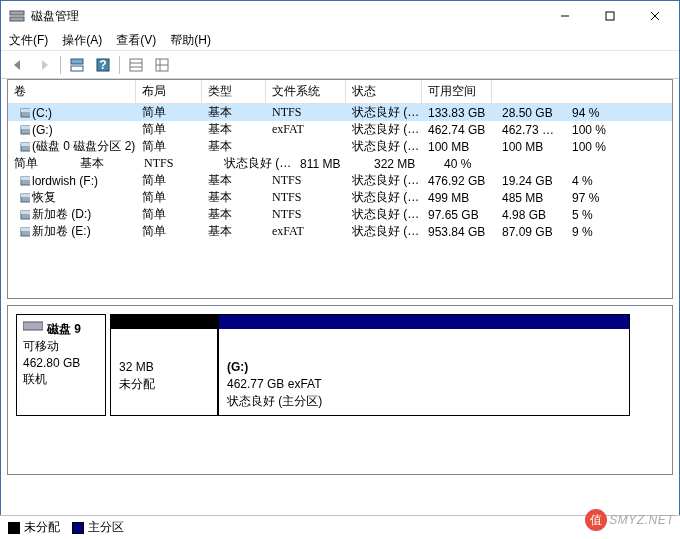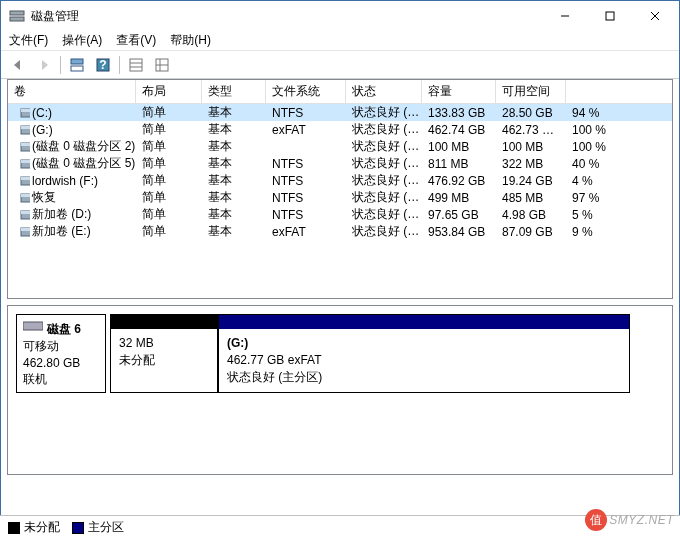--- a/index.html
+++ b/index.html
@@ -13,32 +13,32 @@
   .menubar { height:20px; padding:0 8px; display:flex; gap:14px; align-items:center; border-bottom:1px solid #e5e5e5;}
   .menubar span { font-size:12px; }
   .toolbar { height:28px; display:flex; align-items:center; padding:0 4px; gap:0; border-bottom:1px solid #d0d0d0; background:#fff;}
   .tbtn { width:24px; height:22px; display:flex; align-items:center; justify-content:center; margin:0 1px;}
   .tsep { width:1px; height:18px; background:#c0c0c0; margin:0 3px;}
   .content { flex:1; display:flex; flex-direction:column; padding:0 6px 6px 6px; overflow:hidden;}
   .pane { border:1px solid #828790; background:#fff; }
   .top-pane { flex:0 0 auto; height:220px; display:flex; flex-direction:column; }
   .headers { display:flex; background:#fff; border-bottom:1px solid #e0e0e0;}
   .headers div { border-right:1px solid #e0e0e0; padding:3px 6px; font-size:12px; color:#000; background:#fff; overflow:hidden; white-space:nowrap;}
-  .col-vol {width:128px;} .col-layout{width:66px;} .col-type{width:64px;} .col-fs{width:80px;} .col-status{width:76px;} .col-cap{width:74px;} .col-free{width:70px;} .col-pct{width:100px;}
+  .col-vol {width:128px;} .col-layout{width:66px;} .col-type{width:64px;} .col-fs{width:80px;font-family:Liberation Serif, serif;} .col-status{width:76px;} .col-cap{width:74px;} .col-free{width:70px;} .col-pct{width:100px;}
   .rows { flex:1; overflow:auto; }
   .row { display:flex; height:17px; align-items:center;}
   .row.selected { background:#cce8ff; }
   .row span { padding:0 6px; overflow:hidden; white-space:nowrap; text-overflow:clip; font-size:12px;}
   .row .vicon { width:16px; height:12px; display:inline-block; margin-right:2px; vertical-align:middle; }
   .bottom-pane { margin-top:6px; height:170px; position:relative;}
   .diskrow { display:flex; padding:8px;}
   .diskinfo { width:90px; border:1px solid #000; padding:4px 6px; font-size:12px; line-height:1.4;}
   .diskinfo .dicon { display:inline-block; width:20px; height:14px; margin-right:4px; }
   .diskmap { display:flex; margin-left:4px; }
-  .part { border:1px solid #000; display:flex; flex-direction:column; }
+  .part { border:1px solid #000; display:flex; flex-direction:column;gap:24px; }
   .part .bar { height:14px; }
   .part .body { padding:6px 8px; font-size:12px; line-height:1.4; flex:1;}
   .legend { position:absolute; bottom:0; left:0; right:0; height:24px; border-top:1px solid #c0c0c0; display:flex; align-items:center; padding:0 8px; gap:4px; font-size:12px; background:#fff;}
   .lg-swatch { width:12px; height:12px; display:inline-block; border:1px solid #000;}
   .watermark { position:absolute; right:6px; bottom:8px; font-size:12px; color:#aaa; font-style:italic; letter-spacing:0.5px; display:flex; align-items:center; gap:2px;}
   .watermark .badge { width:22px; height:22px; border-radius:50%; background:#e74c3c; color:#fff; display:inline-flex; align-items:center; justify-content:center; font-style:normal; font-size:12px;}
 </style>
 </head>
 <body>
 
@@ -122,21 +122,20 @@
 
   <div class="content">
 
     <div class="pane top-pane">
       <div class="headers">
         <div class="col-vol">卷</div>
         <div class="col-layout">布局</div>
         <div class="col-type">类型</div>
         <div class="col-fs">文件系统</div>
         <div class="col-status">状态</div>
-        <div class="col-cap">容量</div>
         <div class="col-free">可用空间</div>
       </div>
       <div class="rows" id="volume-rows">
           <div class="row selected">
             <span class="col-vol"><span class="vicon"><svg width="16" height="12">
                   <rect x="1" y="2" width="14" height="8" fill="#9ab" stroke="#567"></rect>
                   <rect x="1" y="2" width="14" height="3" fill="#cde"></rect>
                 </svg></span>(C:)</span>
             <span class="col-layout">简单</span>
             <span class="col-type">基本</span>
@@ -166,24 +165,20 @@
                 </svg></span>(磁盘 0 磁盘分区 2)</span>
             <span class="col-layout">简单</span>
             <span class="col-type">基本</span>
             <span class="col-fs"></span>
             <span class="col-status">状态良好 (…</span>
             <span class="col-cap">100 MB</span>
             <span class="col-free">100 MB</span>
             <span class="col-pct">100 %</span>
           </div>
           <div class="row">
-            <span class="col-vol"><span class="vicon"><svg width="16" height="12">
-                  <rect x="1" y="2" width="14" height="8" fill="#9ab" stroke="#567"></rect>
-                  <rect x="1" y="2" width="14" height="3" fill="#cde"></rect>
-                </svg></span>(磁盘 0 磁盘分区 5)</span>
             <span class="col-layout">简单</span>
             <span class="col-type">基本</span>
             <span class="col-fs">NTFS</span>
             <span class="col-status">状态良好 (…</span>
             <span class="col-cap">811 MB</span>
             <span class="col-free">322 MB</span>
             <span class="col-pct">40 %</span>
           </div>
           <div class="row">
             <span class="col-vol"><span class="vicon"><svg width="16" height="12">
@@ -238,21 +233,21 @@
             <span class="col-pct">9 %</span>
           </div>
         </div>
     </div>
 
     <div class="pane bottom-pane">
       <div class="diskrow">
         <div class="diskinfo">
           <div><span class="dicon"><svg width="20" height="14">
                   <rect x="0" y="3" width="20" height="8" fill="#aab" stroke="#556"></rect>
-                </svg></span><b>磁盘 6</b></div>
+                </svg></span><b>磁盘 9</b></div>
           <div>可移动</div>
           <div>462.80 GB</div>
           <div>联机</div>
         </div>
         <div class="diskmap" id="disk-map">
             <div class="part" style="width: 108px;">
               <div class="bar" style="background:#000000"></div>
               <div class="body">32 MB<br>未分配</div>
             </div>
             <div class="part" style="width: 412px;">

